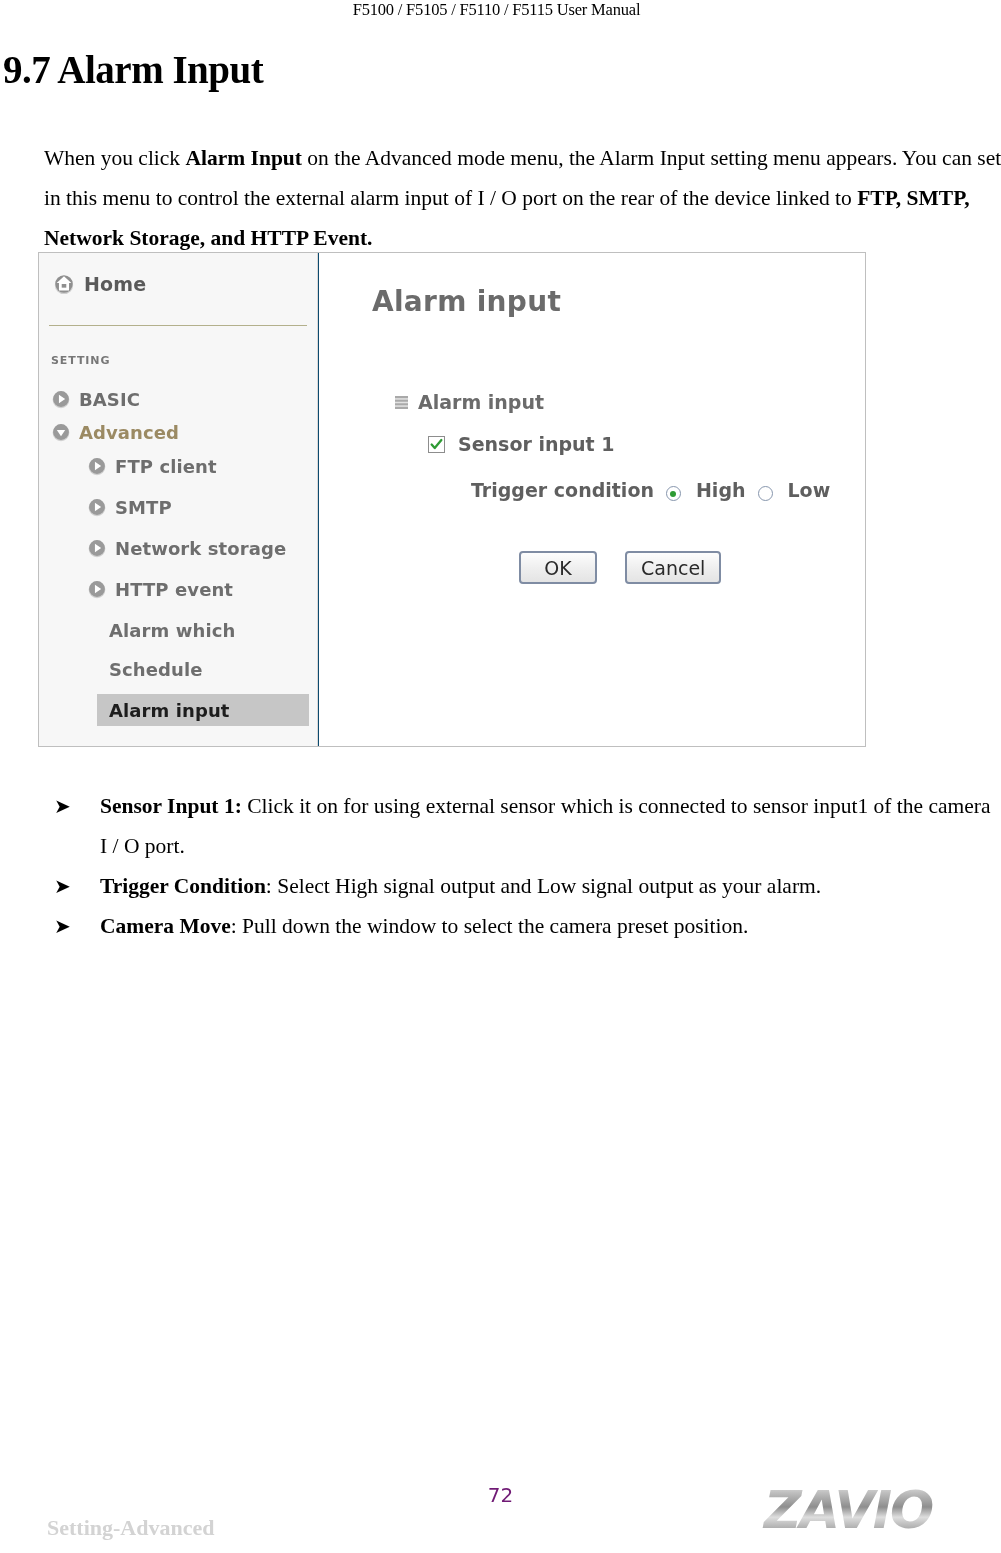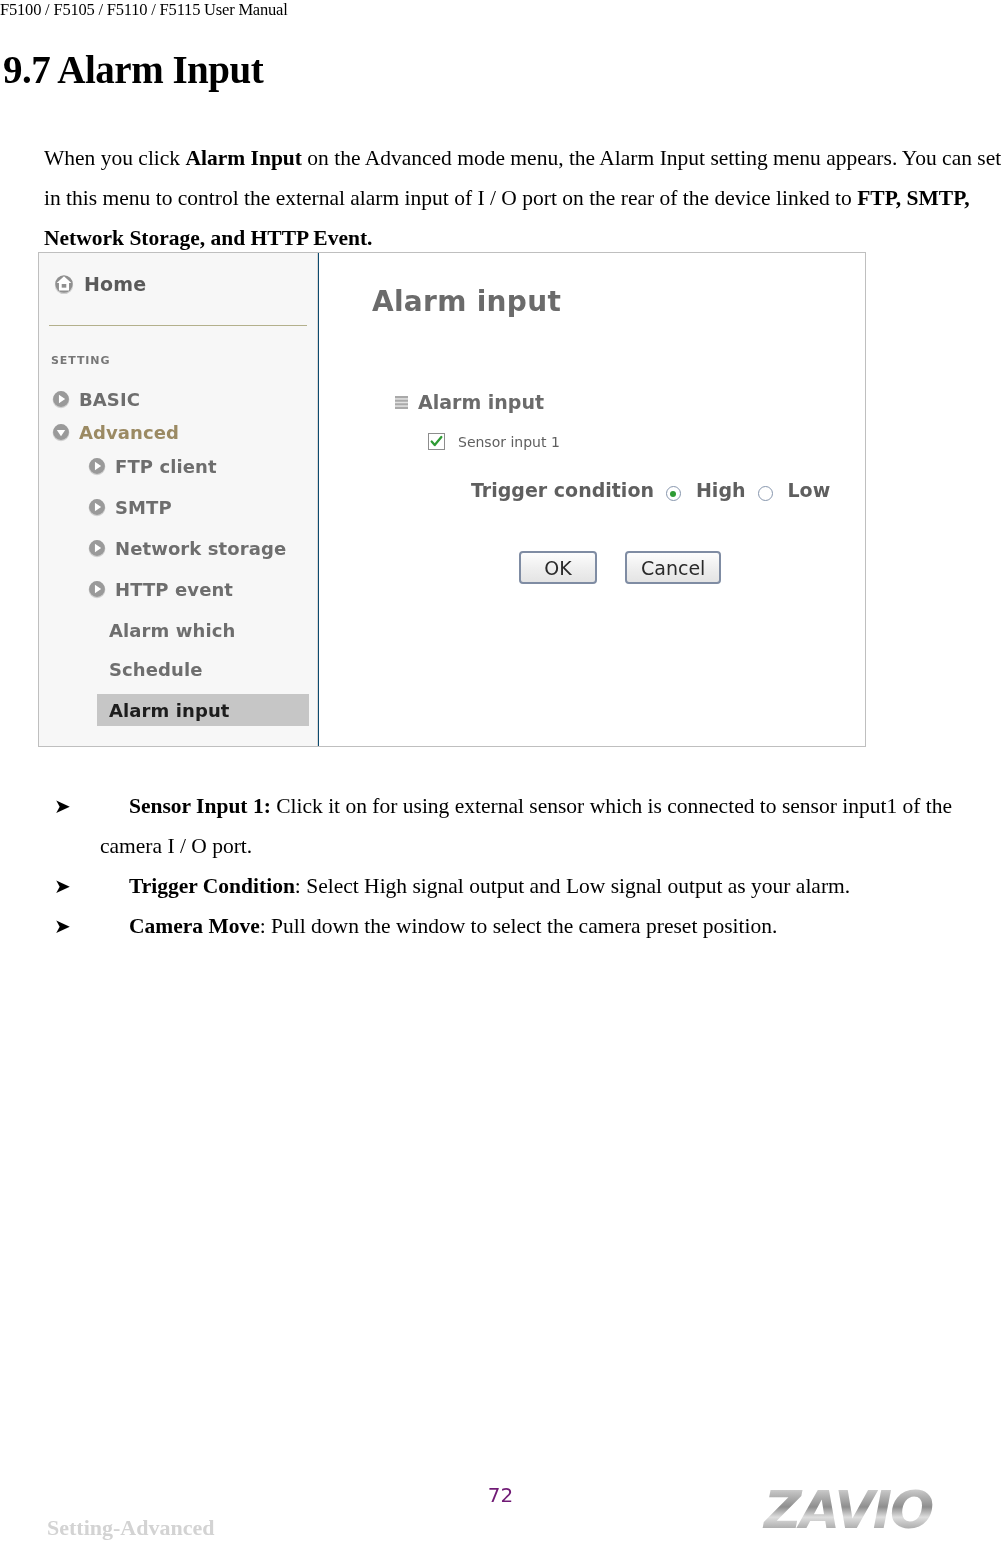--- a/index.html
+++ b/index.html
@@ -16,21 +16,21 @@
     font-family: "Liberation Serif", "DejaVu Serif", serif;
     color: #000000;
   }
 
   
   .doc-header {
     position: absolute;
     top: 0px;
     left: 0px;
     width: 993px;
-    text-align: left;
+    text-align: center;
     font-family: "Liberation Serif", "DejaVu Serif", serif;
     font-size: 16.5px;
     line-height: 20px;
     letter-spacing: -0.2px;
     color: #000;
   }
 
   
   .page-title {
     position: absolute;
@@ -193,22 +193,22 @@
   }
   .cb {
     width: 17px; height: 17px;
     border: 1px solid #8d8d8d;
     background: #fff;
     display: block;
     flex: none;
     box-sizing: border-box;
   }
   .row-sensor .lbl {
-    font-size: 14px;
-    font-weight: normal;
+    font-size: 19px;
+    font-weight: bold;
     color: #5f5f5f;
   }
 
   .row-trigger {
     position: absolute;
     left: 152px;
     top: 226px;
     display: flex;
     align-items: center;
     gap: 12px;
@@ -277,21 +277,21 @@
     color: #000;
   }
   .bullet .marker {
     position: absolute;
     left: 10px;
     top: 0;
     font-size: 20px;
     line-height: 40px;
     color: #000;
   }
-  .bullet b { font-weight: bold; margin-left: 29px; }
+  .bullet b { font-weight: bold; }
 
   
   .footer-note {
     position: absolute;
     left: 47px;
     top: 1511px;
     width: 320px;
     font-family: "Liberation Serif", "DejaVu Serif", serif;
     font-size: 22px;
     line-height: 34px;

